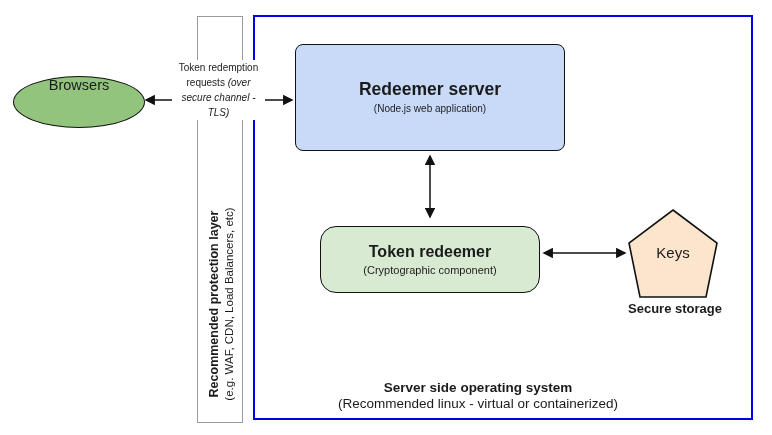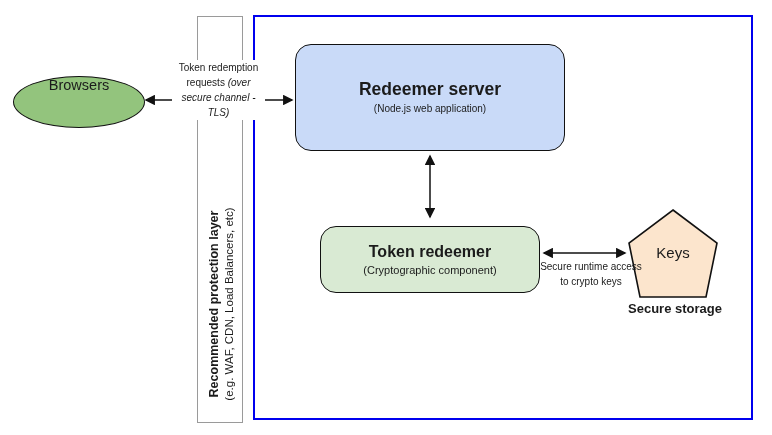--- a/index.html
+++ b/index.html
@@ -38,21 +38,21 @@
   }
   #os-caption{
     left:248px;top:380px;width:460px;text-align:center;z-index:2;
   }
   #os-caption .t{font-weight:bold;font-size:13.5px;line-height:16px;}
   #os-caption .s{font-size:13.5px;line-height:16px;}
 
   
   #redeemer-server{
     left:295px;top:44px;width:270px;height:107px;
-    background:#c9daf8;border:1.6px solid #111;border-radius:16px;
+    background:#c9daf8;border:1.6px solid #111;border-radius:8px;
     display:flex;flex-direction:column;align-items:center;justify-content:center;
     text-align:center;z-index:2;box-sizing:border-box;
   }
   #redeemer-server .t{font-weight:bold;font-size:17.5px;line-height:22px;}
   #redeemer-server .s{font-size:10px;line-height:18px;}
 
   
   #token-redeemer{
     left:320px;top:226px;width:220px;height:67px;
     background:#d9ead3;border:1.6px solid #111;border-radius:16px;
@@ -127,16 +127,19 @@
       </marker>
     </defs>
     <line x1="146" y1="100" x2="292" y2="100" stroke="#111" stroke-width="1.5" marker-start="url(#ah)" marker-end="url(#ah)"></line>
     <line x1="430" y1="156" x2="430" y2="217" stroke="#111" stroke-width="1.5" marker-start="url(#ah)" marker-end="url(#ah)"></line>
     <line x1="544" y1="253" x2="625" y2="253" stroke="#111" stroke-width="1.5" marker-start="url(#ah)" marker-end="url(#ah)"></line>
   </svg>
 
   <div class="abs edge-label" id="label-token-redemption">
     <span>Token redemption requests </span><span class="it">(over secure channel - TLS)</span>
   </div>
-  <div class="abs edge-label" id="label-secure-runtime">Secure runtime access to crypto keys</div>
 
+  <div class="abs" id="os-caption">
+    <div class="t">Server side operating system</div>
+    <div class="s">(Recommended linux - virtual or containerized)</div>
+  </div>
 
 </div>
 
 </body></html>

